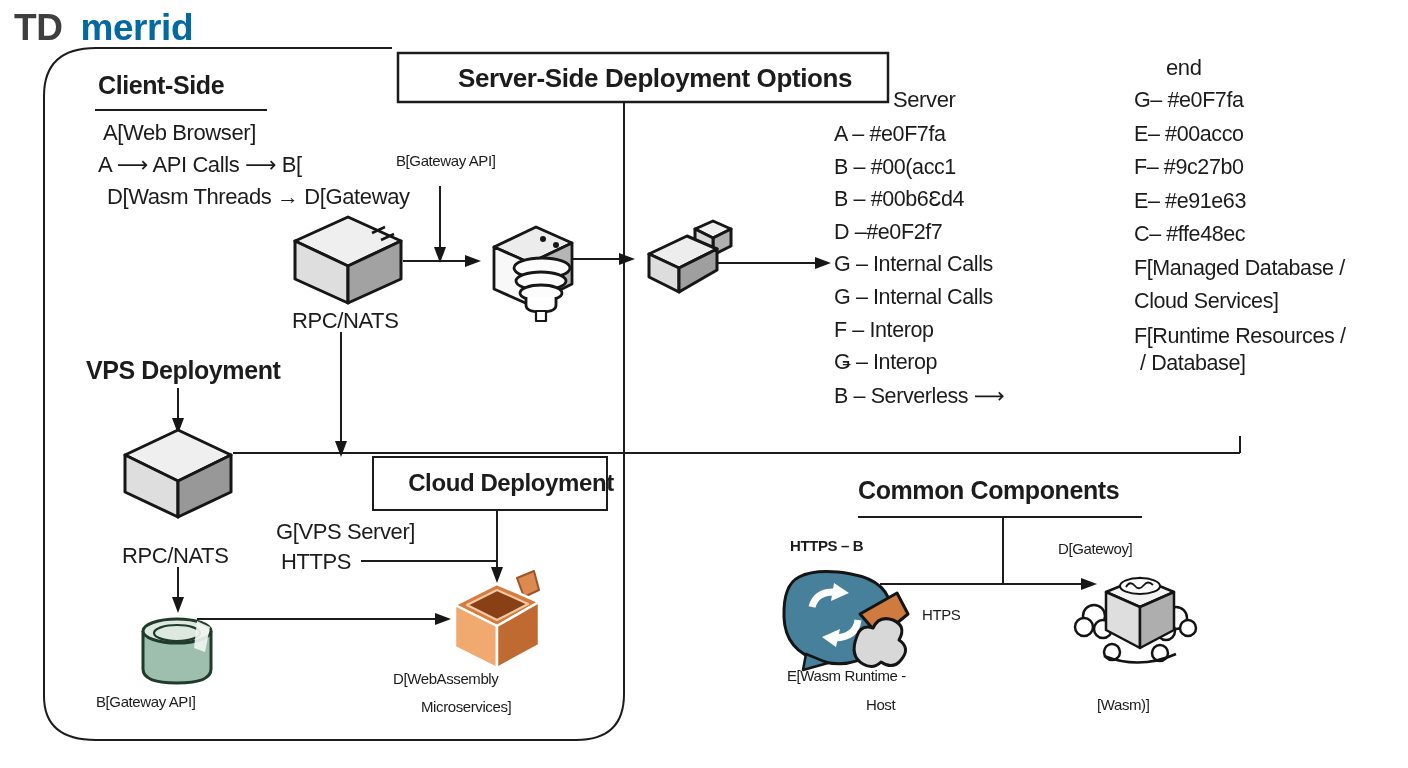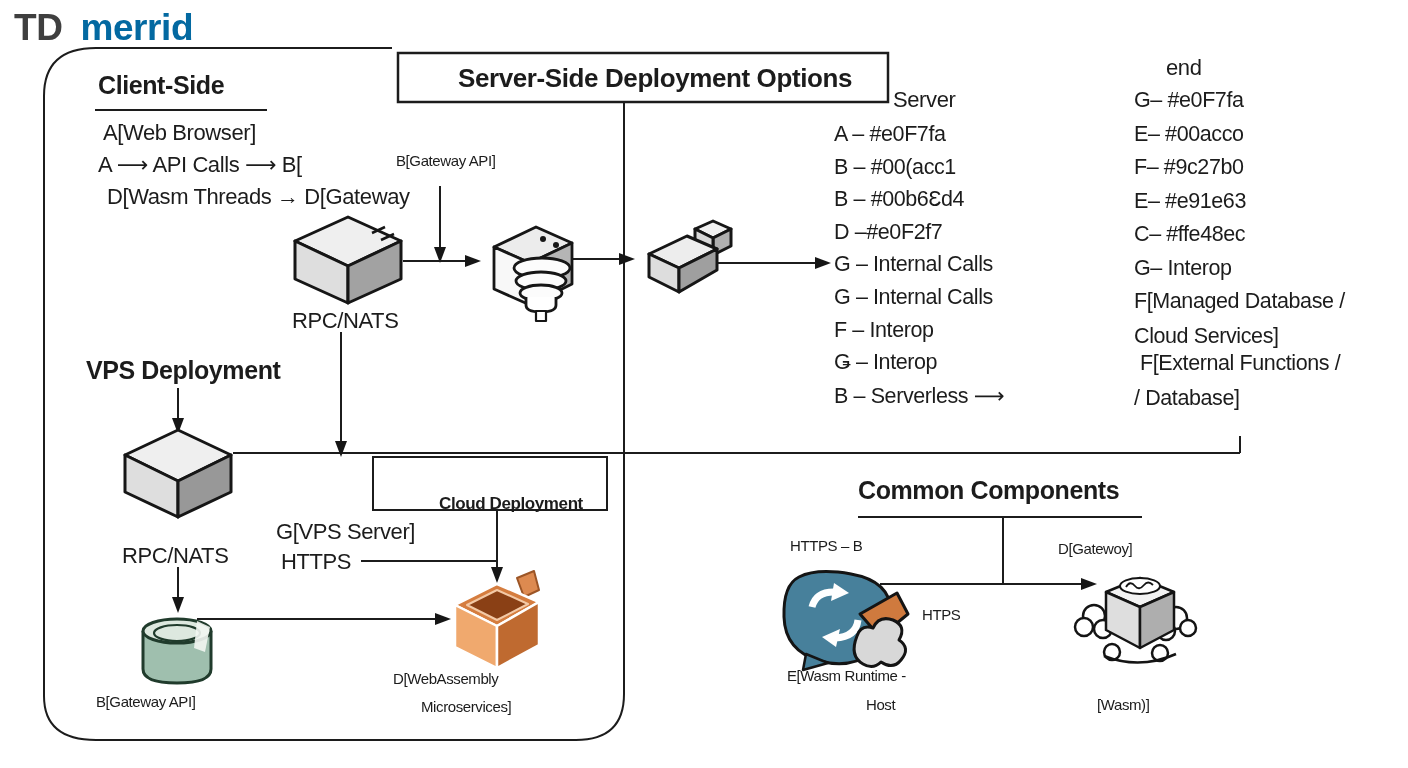--- a/index.html
+++ b/index.html
@@ -169,38 +169,37 @@
       <div>B – Serverless ⟶</div>
     </div>
 
   <div class="t s22" style="left:1166px;top:56px;">end</div>
   <div class="list end-list" style="left:1134px;top:88px;">
       <div>G– #e0F7fa</div>
       <div>E– #00acco</div>
       <div>F– #9c27b0</div>
       <div>E– #e91e63</div>
       <div>C– #ffe48ec</div>
-      <div>G– Interop</div>
       <div>F[Managed Database /</div>
       <div>Cloud Services]</div>
-      <div>F[External Functions /</div>
+      <div>F[Runtime Resources /</div>
       <div>/ Database]</div>
     </div>
 
   <div class="t s25" style="left:86px;top:357px;">VPS Deployment</div>
   <div class="t s22" style="left:122px;top:544px;">RPC/NATS</div>
   <div class="t s23" style="left:96px;top:694px;">B[Gateway API]</div>
   <div class="t s22" style="left:276px;top:520px;">G[VPS Server]</div>
   <div class="t s22" style="left:281px;top:550px;">HTTPS</div>
 
-  <div class="t s25 boxtext" style="left:373px;top:470px;width:252px;font-size:17px;margin-top:25px;">Cloud Deployment</div>
+  <div class="t s25 boxtext" style="left:373px;top:470px;width:252px;font-size:24px;">Cloud Deployment</div>
   <div class="t s23" style="left:393px;top:671px;">D[WebAssembly</div>
   <div class="t s23" style="left:421px;top:699px;">Microservices]</div>
 
   <div class="t s25" style="left:858px;top:477px;">Common Components</div>
-  <div class="t s23" style="left:790px;top:538px;">HTTPS – B</div>
+  <div class="t s23" style="left:790px;top:538px;font-weight:bold;">HTTPS – B</div>
   <div class="t s23" style="left:1058px;top:541px;">D[Gatewoy]</div>
   <div class="t s23" style="left:922px;top:607px;">HTPS</div>
   <div class="t s23" style="left:787px;top:668px;">E[Wasm Runtime -</div>
   <div class="t s23" style="left:866px;top:697px;">Host</div>
   <div class="t s23" style="left:1097px;top:697px;">[Wasm)]</div>
 
 </div>
 
 </body></html>

